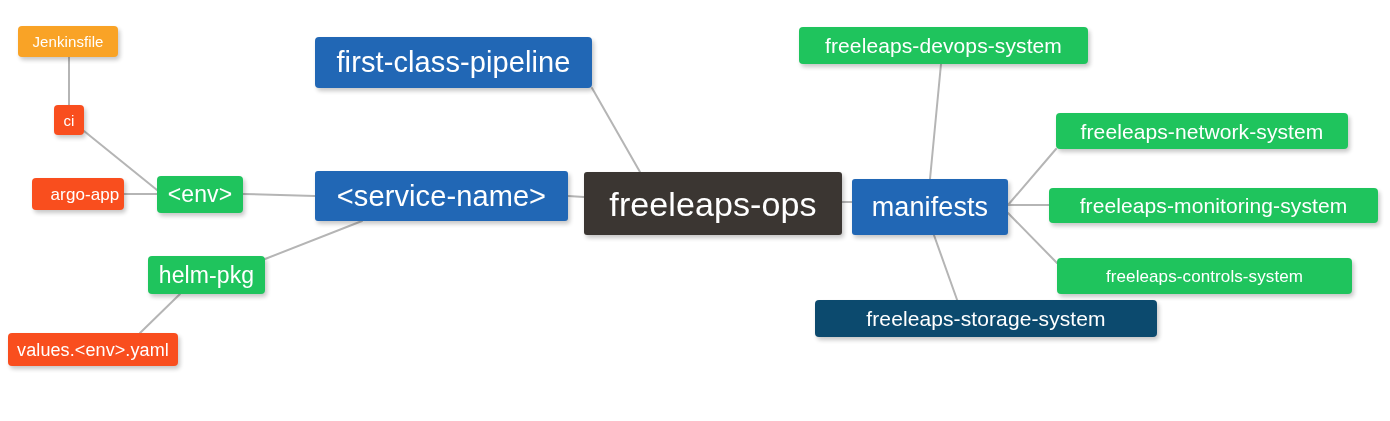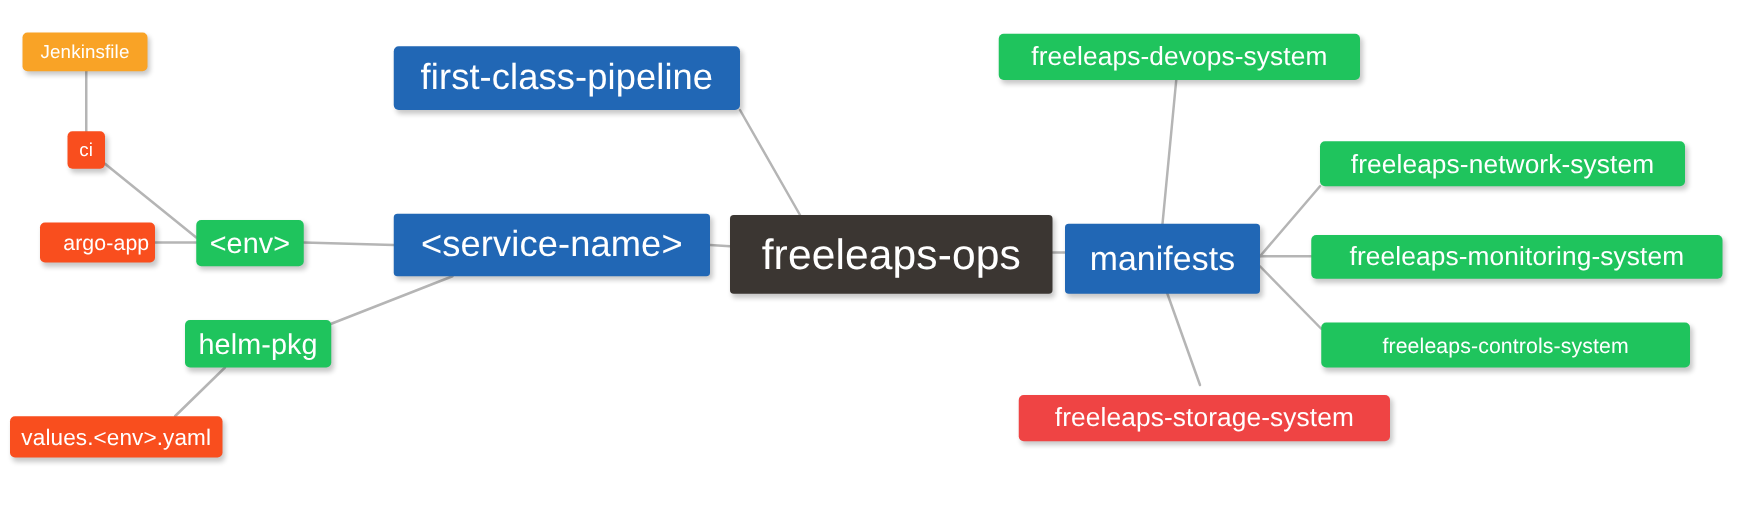--- a/index.html
+++ b/index.html
@@ -83,16 +83,16 @@
     </div>
     <div class="node lvl2" style="left: 1056px; top: 113px; width: 292px; height: 36px; background: rgb(31, 196, 93); font-size: 21px;">
       <span>freeleaps-network-system</span>
     </div>
     <div class="node lvl2" style="left: 1049px; top: 188px; width: 329px; height: 35px; background: rgb(31, 196, 93); font-size: 21px;">
       <span>freeleaps-monitoring-system</span>
     </div>
     <div class="node lvl2" style="left: 1057px; top: 258px; width: 295px; height: 36px; background: rgb(31, 196, 93); font-size: 17px;">
       <span>freeleaps-controls-system</span>
     </div>
-    <div class="node lvl2" style="left: 815px; top: 316px; width: 297px; height: 37px; background: #ef4444; font-size: 21px;">
+    <div class="node lvl2" style="left: 815px; top: 300px; width: 342px; height: 37px; background: #0c4a6e; font-size: 21px;">
       <span>freeleaps-storage-system</span>
     </div>
   </div>
 
 </body></html>

